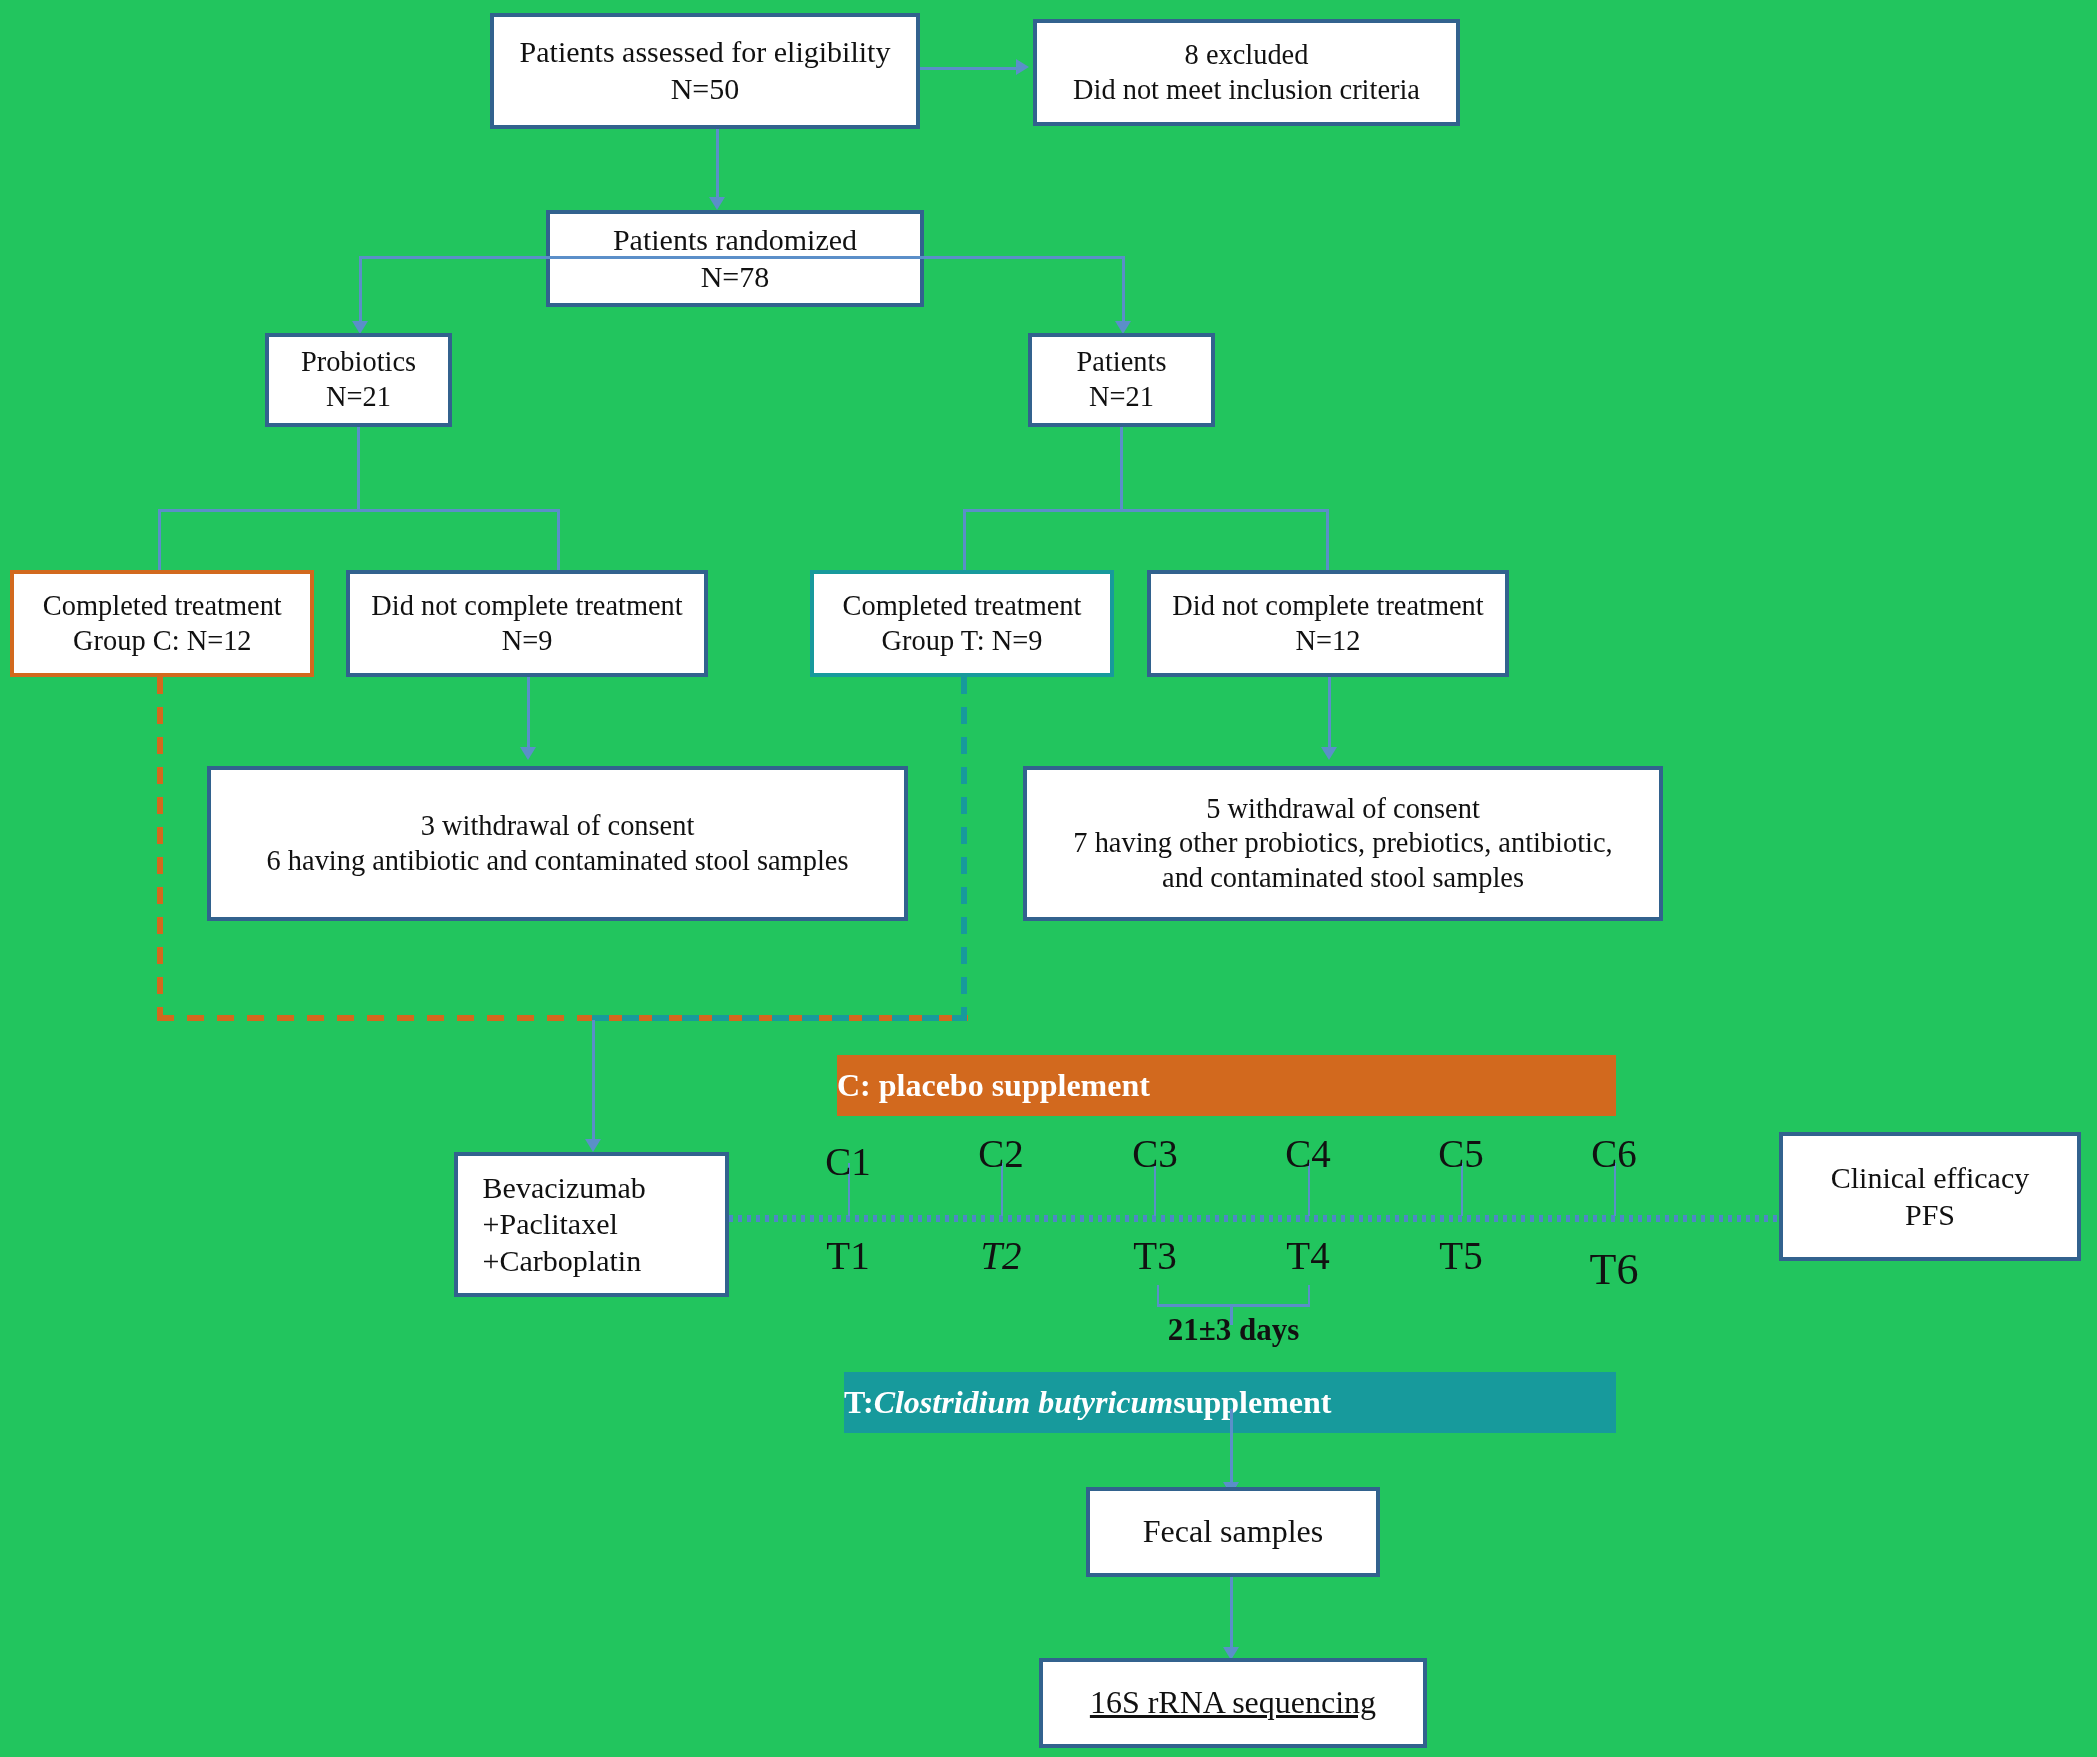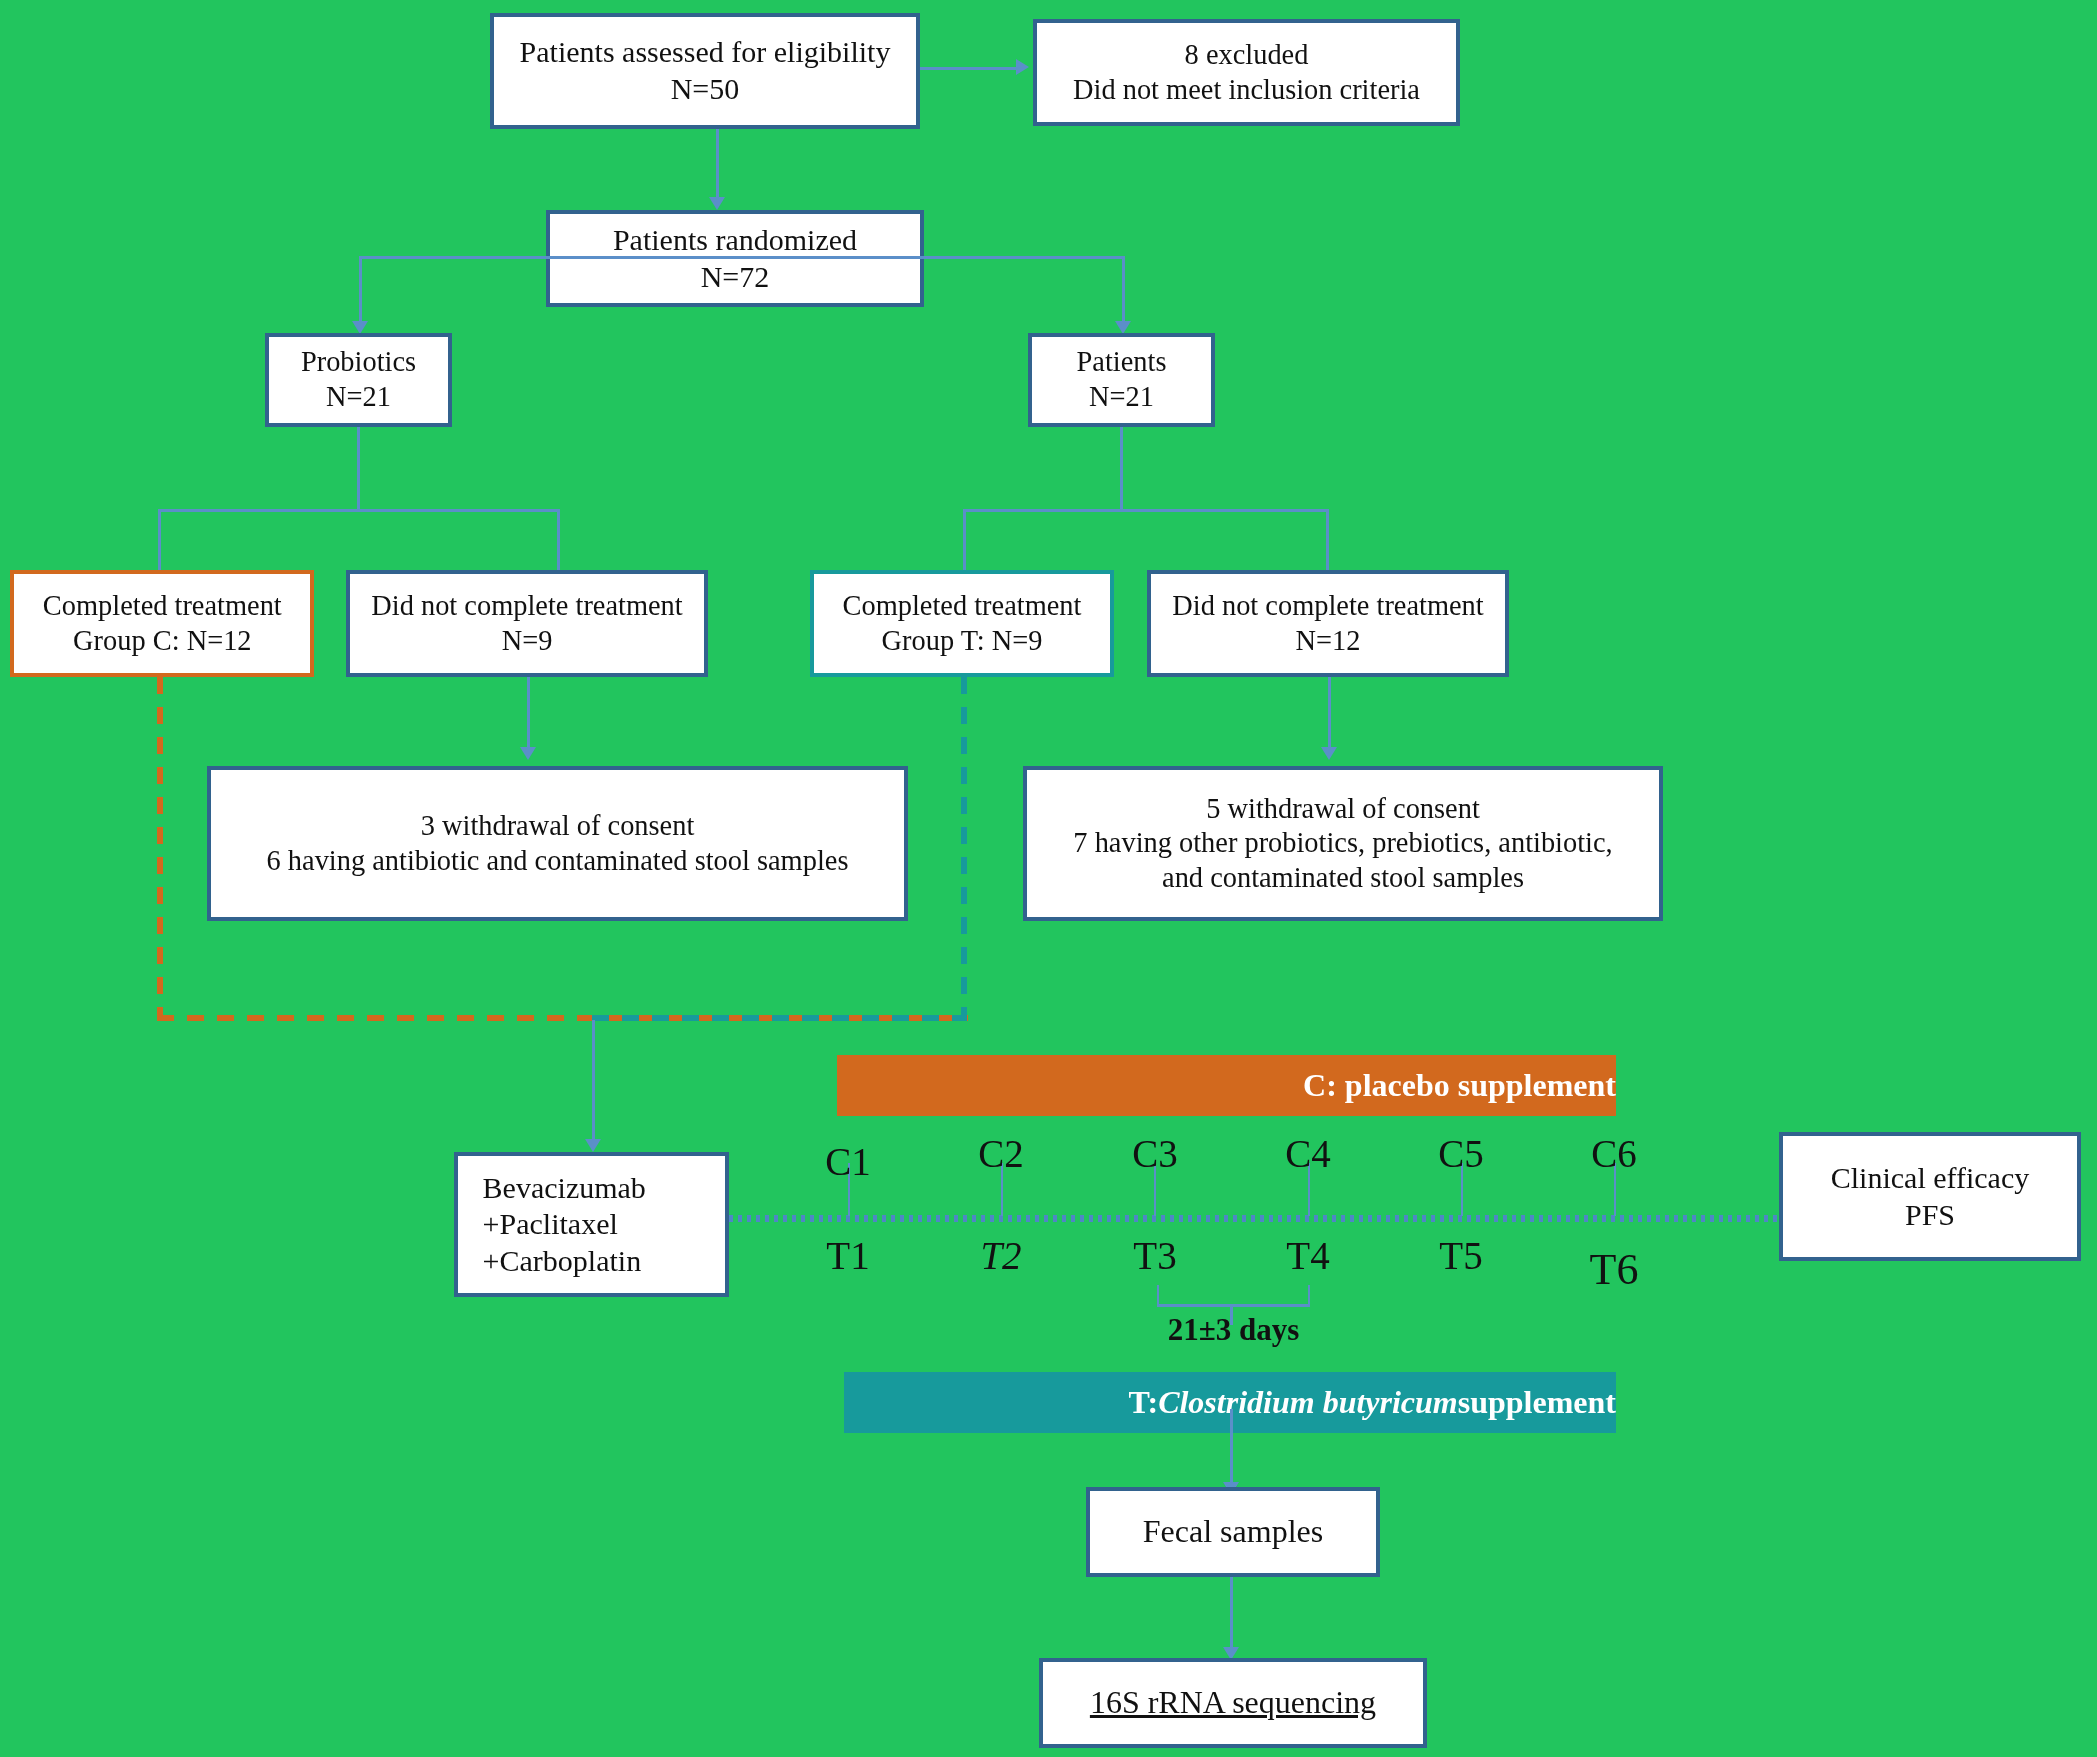--- a/index.html
+++ b/index.html
@@ -8,21 +8,21 @@
 
   .box{position:absolute;box-sizing:border-box;background:#ffffff;
        border:4.5px solid #32628e;display:flex;flex-direction:column;
        align-items:center;justify-content:center;text-align:center;
        color:#111;line-height:1.22;}
   .box.orange{border-color:#d2691e;}
   .box.teal{border-color:#179a9c;}
   .box .ln{display:block;white-space:nowrap;}
 
   .banner{position:absolute;box-sizing:border-box;display:flex;
-          align-items:center;justify-content:flex-end;color:#ffffff;
+          align-items:center;justify-content:flex-start;color:#ffffff;
           font-weight:bold;white-space:nowrap;}
   .banner.orange{background:#d2691e;}
   .banner.teal{background:#179a9c;}
   .banner em{font-style:italic;}
 
   .cyc{position:absolute;color:#111;white-space:nowrap;text-align:center;}
 
   .vline{position:absolute;background:#5b8fc9;width:2.6px;}
   .hline{position:absolute;background:#5b8fc9;height:2.6px;}
 
@@ -66,21 +66,21 @@
   </div>
 
   <div class="hline" style="left:920px;top:67px;width:100px;"></div>
   <div class="arrowright" style="left:1016px;top:59px;"></div>
 
   <div class="vline" style="left:716px;top:129px;height:74px;"></div>
   <div class="arrowdown" style="left:709px;top:197px;"></div>
 
   <div class="box" style="left:546px;top:210px;width:378px;height:97px;font-size:30px;">
     <span class="ln">Patients randomized</span>
-    <span class="ln">N=72</span>
+    <span class="ln">N=78</span>
   </div>
 
   <div class="hline" style="left:359px;top:256px;width:764px;"></div>
   <div class="vline" style="left:359px;top:256px;height:71px;"></div>
   <div class="vline" style="left:1122px;top:256px;height:71px;"></div>
   <div class="arrowdown" style="left:352px;top:321px;"></div>
   <div class="arrowdown" style="left:1115px;top:321px;"></div>
 
   <div class="box" style="left:265px;top:333px;width:187px;height:94px;font-size:28.4px;">
     <span class="ln">Probiotics</span>

